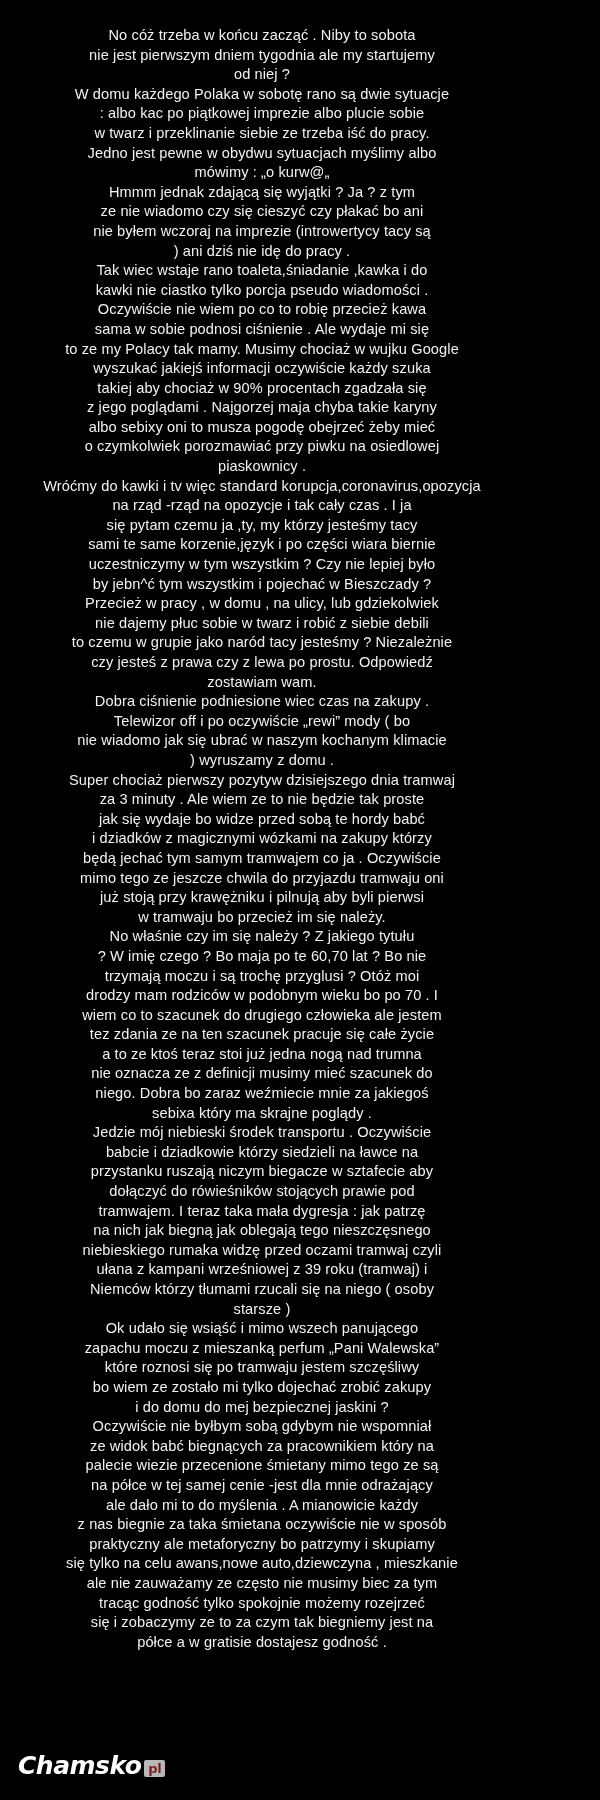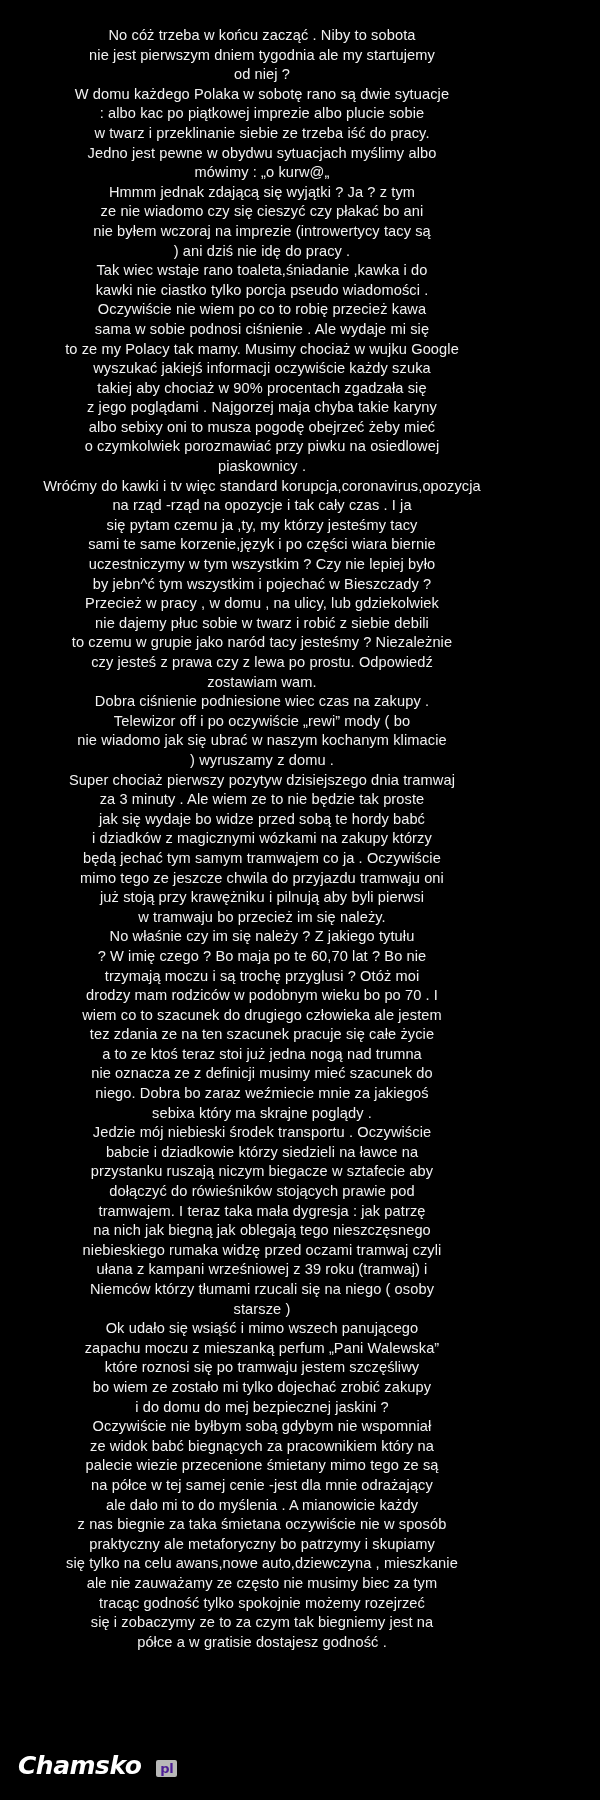--- a/index.html
+++ b/index.html
@@ -54,26 +54,26 @@
     font-style: italic;
     font-size: 25px;
     letter-spacing: -0.5px;
     color: #ffffff;
   }
   .logo .brand {
     color: #ffffff;
   }
   .logo .tld {
     background: #b8b8b8;
-    color: #4c1d95;
+    color: #7f1d1d;
     font-size: 13px;
     font-style: normal;
     font-weight: bold;
     padding: 1px 4px 1px 4px;
-    margin-left: 15px;
+    margin-left: 3px;
     border-radius: 2px;
     position: relative;
     top: -1px;
   }
 </style>
 </head>
 <body>
 
 <div class="page">
 

